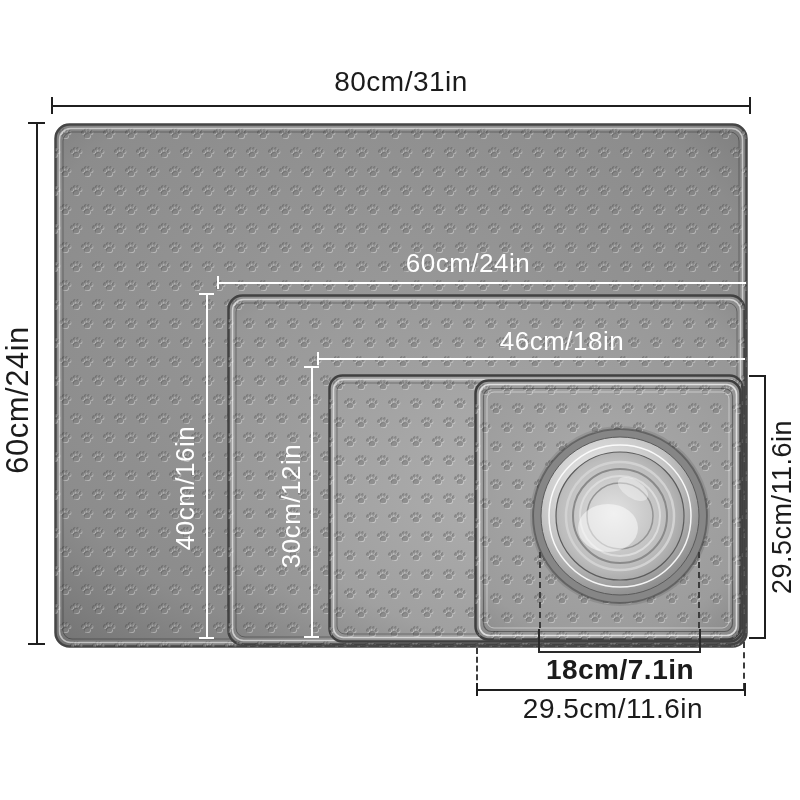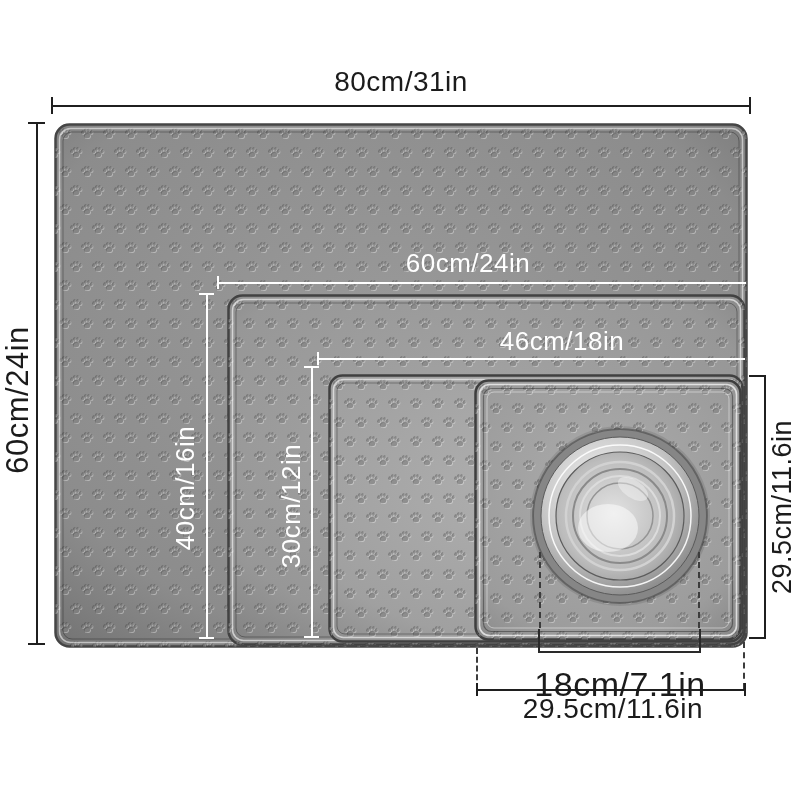--- a/index.html
+++ b/index.html
@@ -225,17 +225,17 @@
   <div class="lbl white" style="left:468px;top:263px;font-size:26px;">60cm/24in</div>
 
   <div class="lbl white" style="left:530px;top:341px;font-size:26px;margin-left:32px;">46cm/18in</div>
 
   <div class="lbl rot white" style="left:185px;top:488px;font-size:26px;">40cm/16in</div>
 
   <div class="lbl rot white" style="left:291px;top:506px;font-size:26px;">30cm/12in</div>
 
   <div class="lbl rot" style="left:782px;top:507px;font-size:27px;">29.5cm/11.6in</div>
 
-  <div class="lbl" style="left:620px;top:670px;font-size:34px;font-weight:normal;margin-top:14px;">18cm/7.1in</div>
+  <div class="lbl" style="left:620px;top:670px;font-size:28px;font-weight:bold;">18cm/7.1in</div>
 
   <div class="lbl" style="left:613px;top:709px;font-size:28px;">29.5cm/11.6in</div>
 
 </div>
 
 </body></html>

